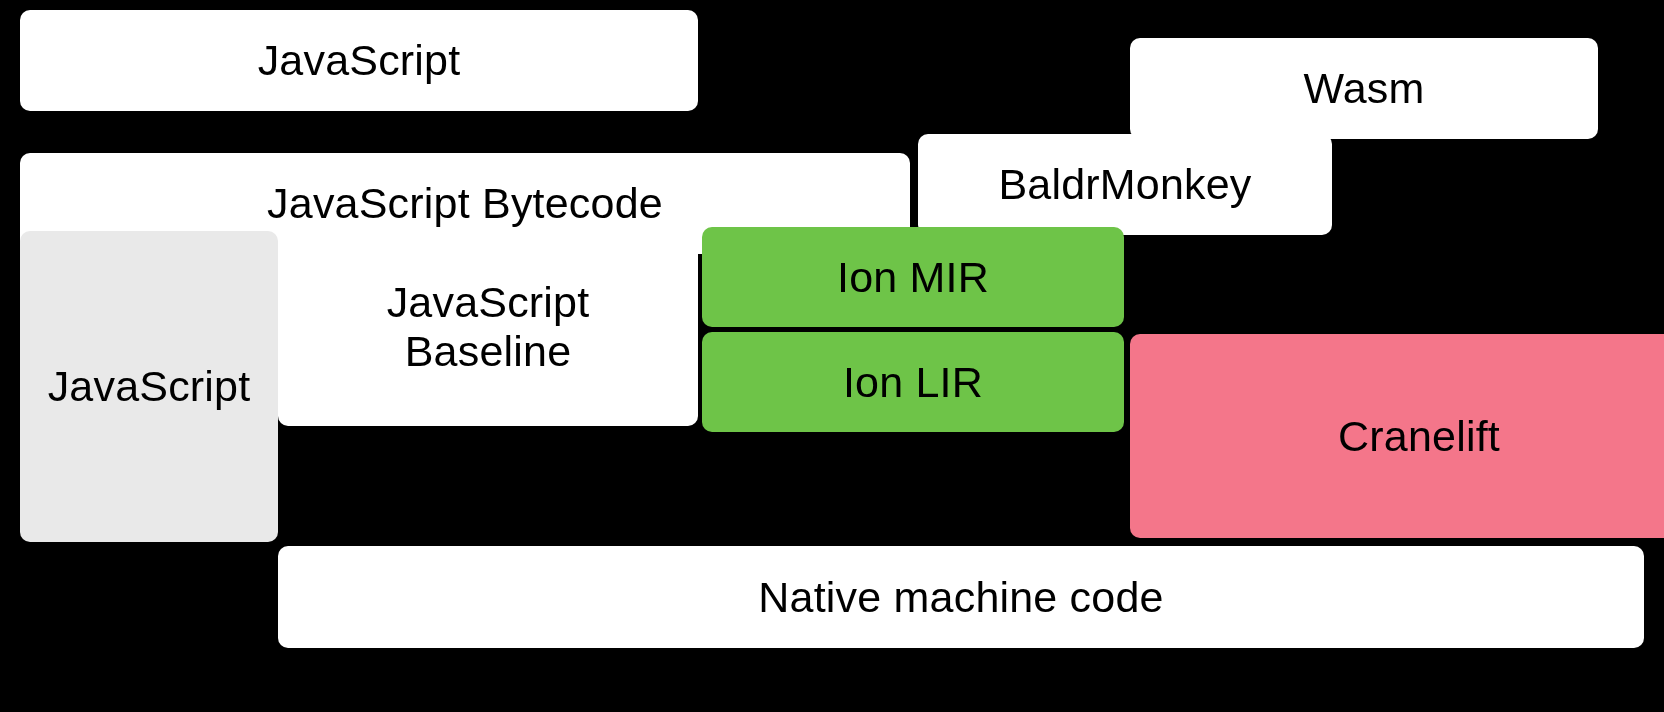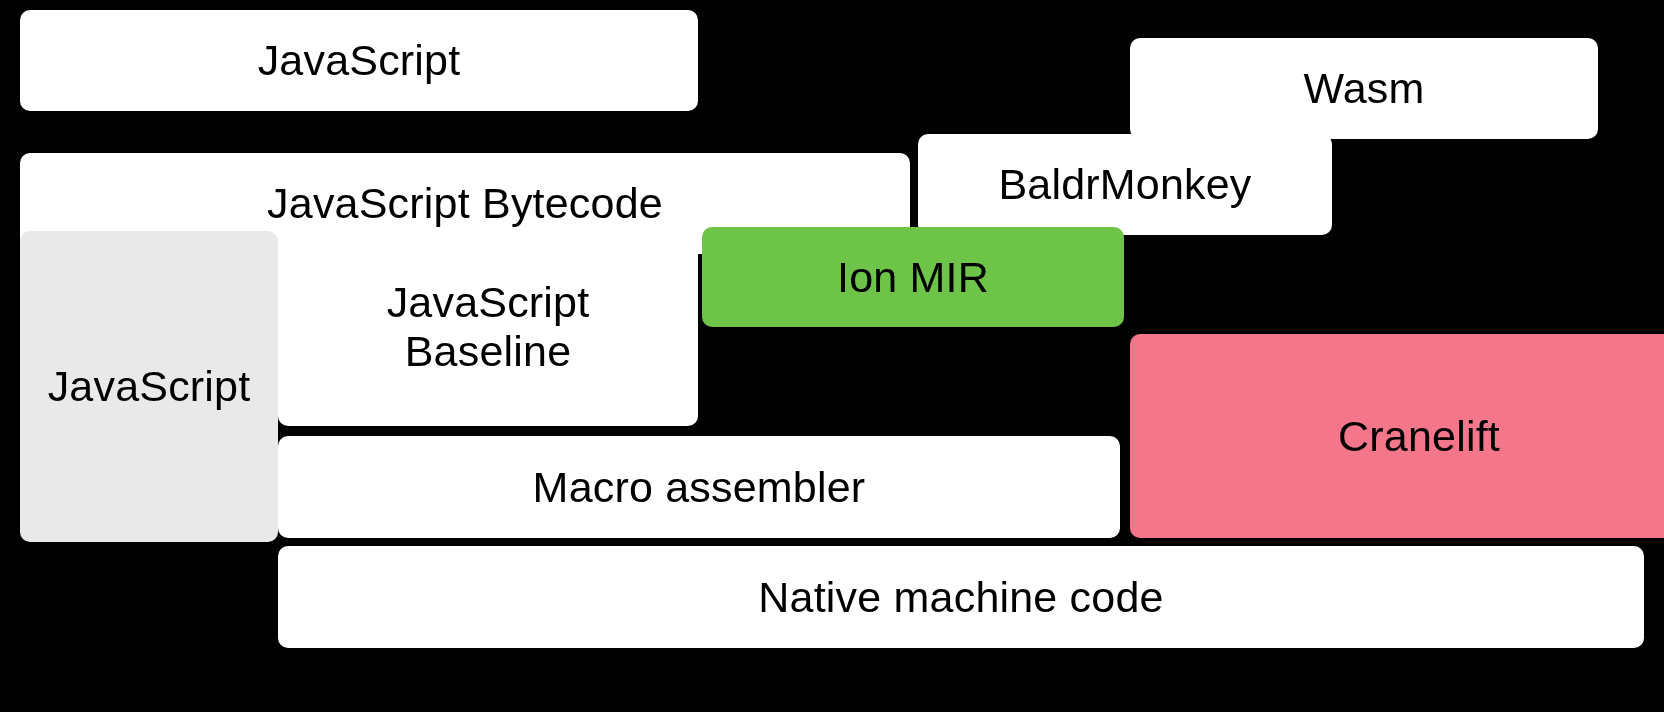--- a/index.html
+++ b/index.html
@@ -72,20 +72,20 @@
 
   <div class="node fill-white n-baldrmonkey">BaldrMonkey</div>
 
   <div class="node fill-grey n-interpreter">JavaScript</div>
 
   <div class="node fill-white n-js-baseline">JavaScript
 Baseline</div>
 
   <div class="node fill-green n-ion-mir">Ion MIR</div>
 
+  <div class="node fill-green n-ion-lir">Ion LIR</div>
 
-  <div class="node fill-white n-macro-assembler">Macro assembler</div>
 
   <div class="node fill-pink n-cranelift">Cranelift</div>
 
   <div class="node fill-white n-native-code">Native machine code</div>
 
 </div>
 
 </body></html>

